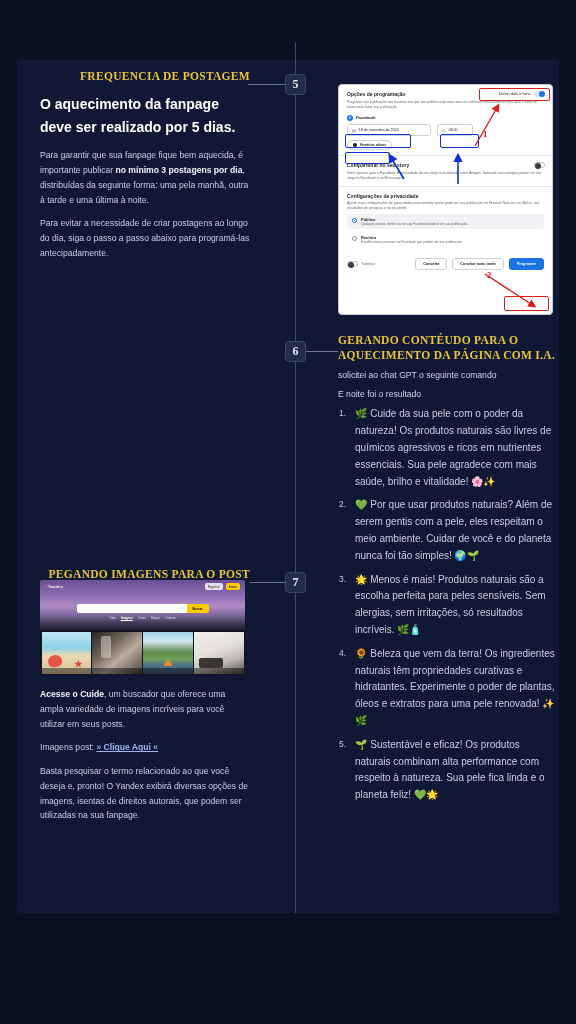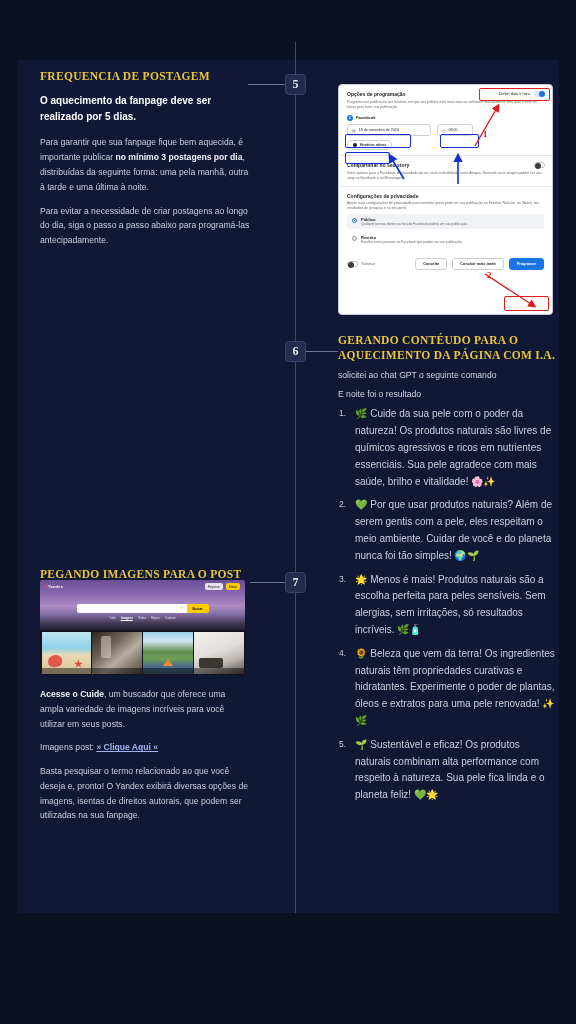--- a/index.html
+++ b/index.html
@@ -42,31 +42,31 @@
   .connector { position: absolute; height: 1px; background: #6b7594; z-index: 4; }
 
   
   .sec-title {
     color: #e8c53a;
     font-family: "Liberation Serif", serif;
     font-weight: 700;
     font-size: 11.5px;
     letter-spacing: .3px;
   }
-  .sec-title.right-align { }
+  .sec-title.right-align { text-align: right; }
 
   
   .body-text {
     color: #c9cee0;
     font-size: 8.6px;
     line-height: 1.72;
   }
   .body-text b, .body-text strong { color: #f2f4fa; font-weight: 700; }
   .body-text p { margin-bottom: 9px; }
-  .lead-bold { color: #ffffff; font-weight: 700; font-size: 10px; line-height: 1.62; margin-bottom: 10px; }
+  .lead-bold { color: #ffffff; font-weight: 700; font-size: 14px; line-height: 1.62; margin-bottom: 10px; }
 
   
   .sec5 { position: absolute; left: 40px; top: 70px; width: 210px; }
   .sec5 .sec-title { margin-bottom: 11px; }
 
   
   .fb-shot {
     position: absolute; left: 338px; top: 84px;
     width: 215px; height: 231px;
     background: #ffffff;

